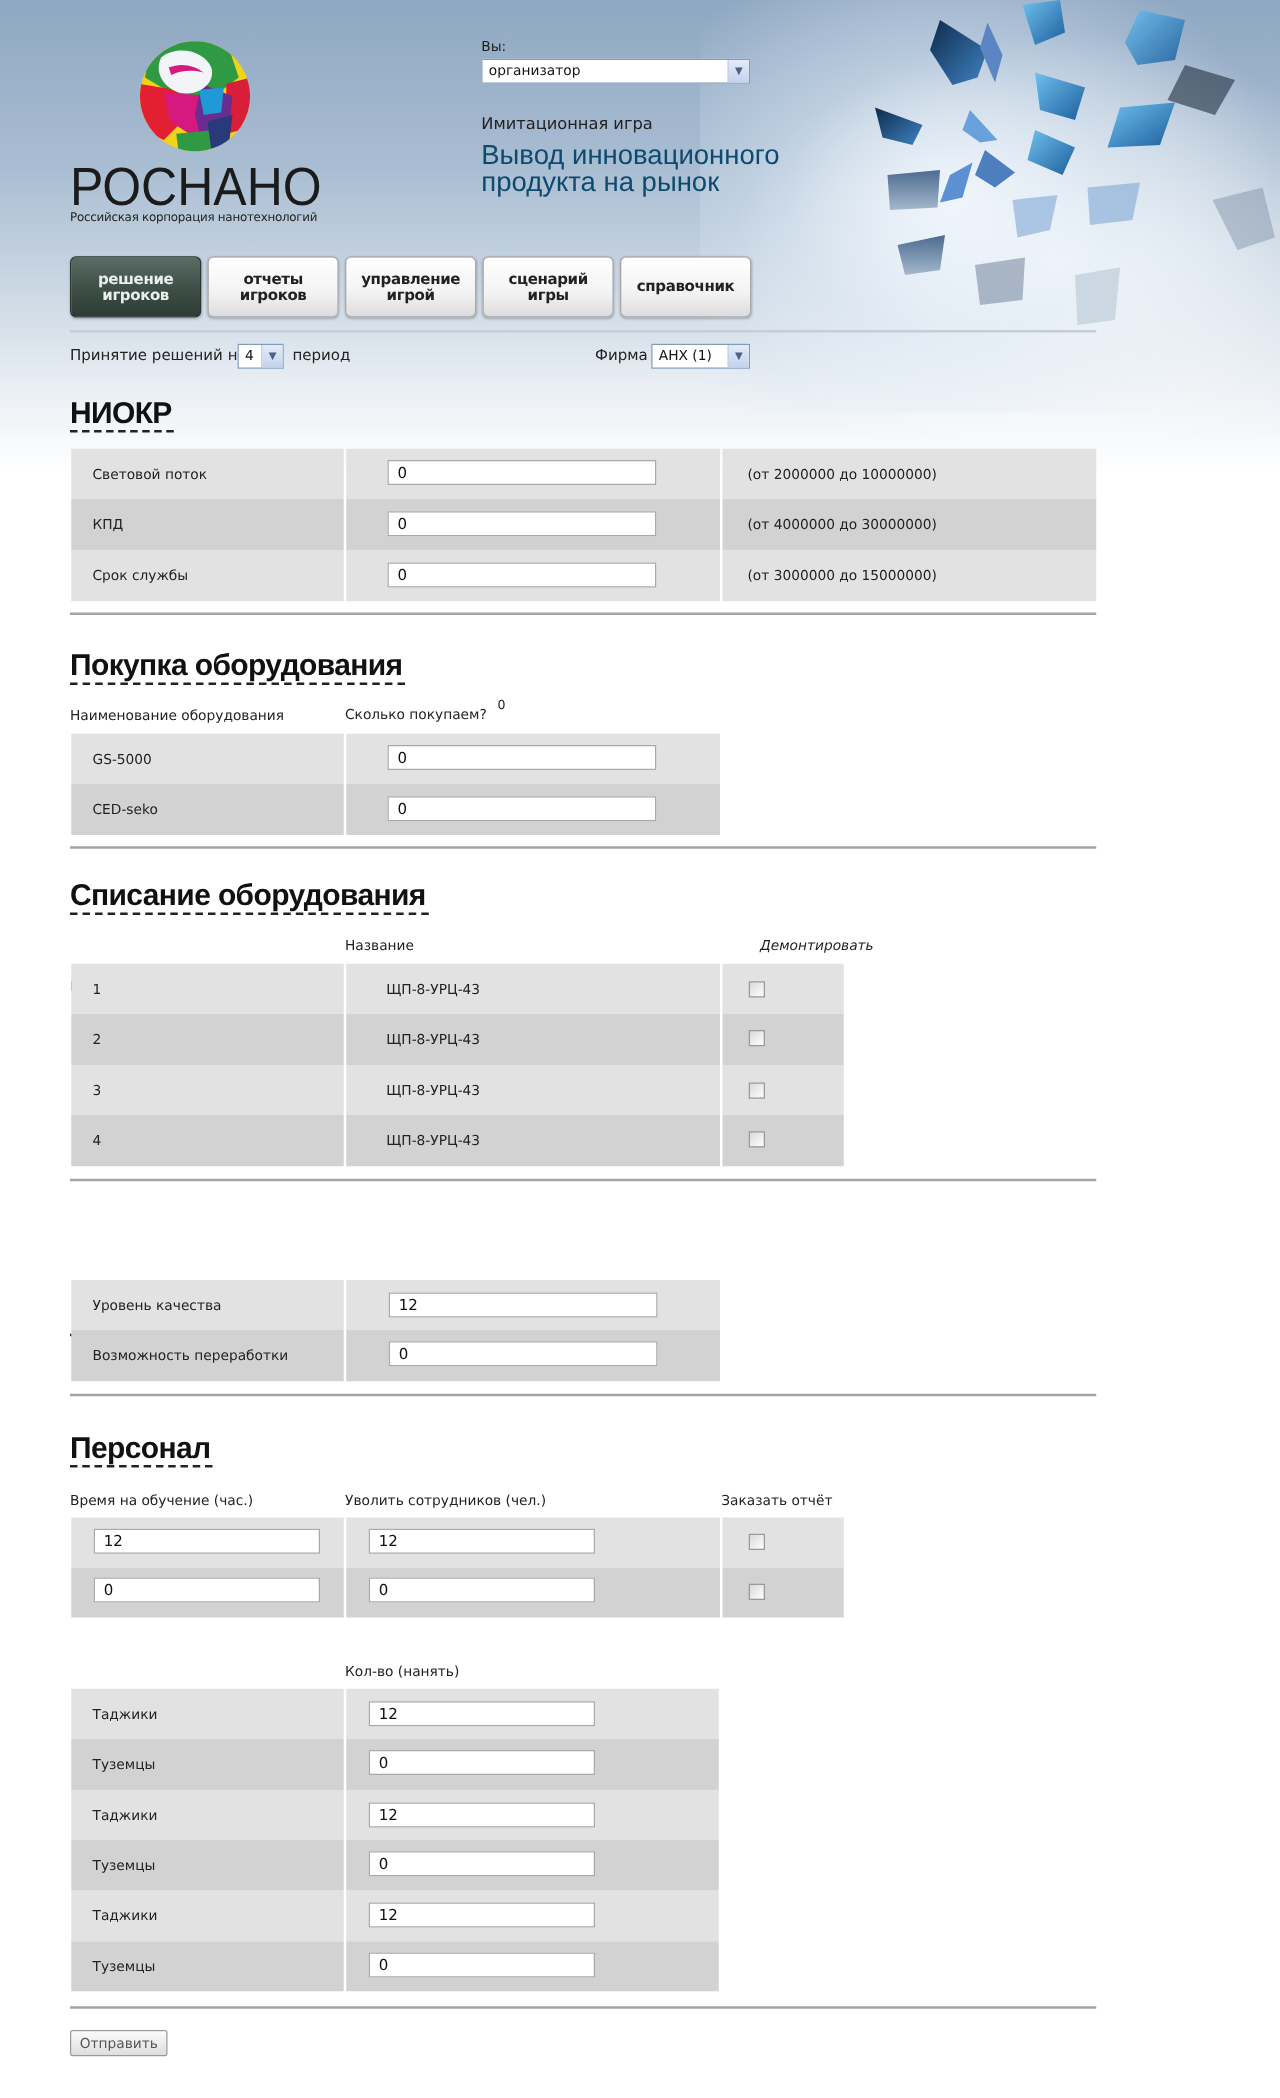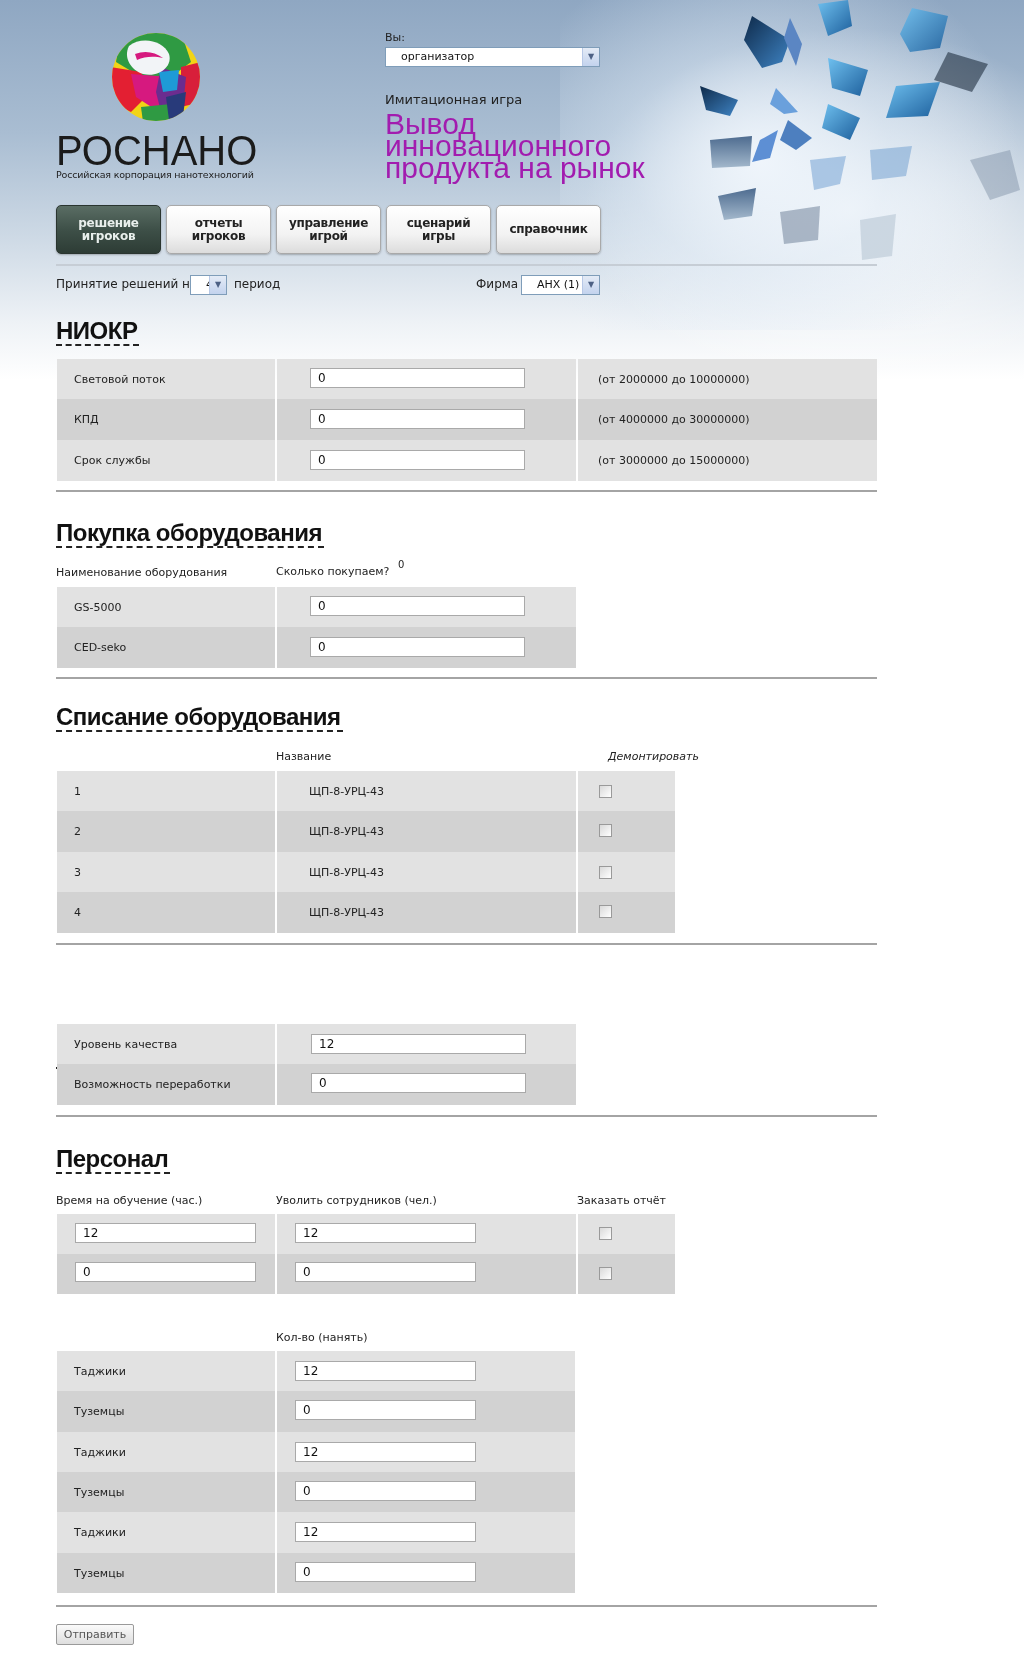--- a/index.html
+++ b/index.html
@@ -27,31 +27,31 @@
   .logo-name {
     position: absolute; left: 0; top: 100px; font-family: "Liberation Sans", sans-serif;
     font-size: 43px; font-weight: normal; letter-spacing: 0px; color: #1b1b1b; line-height: 40px;
     transform: scaleX(0.93); transform-origin: left;
   }
   .logo-sub { position: absolute; left: 0; top: 139px; font-size: 9.5px; color: #222; white-space: nowrap; letter-spacing: -0.2px; }
 
   .you-label { position: absolute; left: 385px; top: 31px; font-size: 11px; color: #222; }
   .select {
     position: absolute; background: #fff; border: 1px solid #7f9db9; height: 20px;
-    font-size: 11px; line-height: 18px; padding-left: 15px; color: #111;
+    font-size: 11px; line-height: 18px; padding-left: 5px; color: #111;
   }
   .select .arrow {
     position: absolute; right: 0; top: 0; width: 17px; height: 18px;
     background: linear-gradient(#e4ebf6, #c3d3ee); border-left: 1px solid #b7c8e6;
     display: flex; align-items: center; justify-content: center; font-size: 8px; color: #4d6185;
   }
   .game-sub { position: absolute; left: 385px; top: 92px; font-size: 13px; color: #222; }
   .game-title {
     position: absolute; left: 385px; top: 113px; width: 260px;
-    font-family: "Liberation Sans", sans-serif; font-size: 30px; line-height: 22px; color: #a21caf;
+    font-family: "Liberation Sans", sans-serif; font-size: 22px; line-height: 22px; color: #0c4a6e;
   }
   .nav { position: absolute; left: 56px; top: 205px; }
   .nav-btn {
     position: absolute; top: 0; width: 105px; height: 49px; border-radius: 5px;
     background: linear-gradient(#ffffff 0%, #f3f3f3 60%, #dcdcdc 100%);
     border: 1px solid #a9a9a9;
     box-shadow: 0 1px 2px rgba(0,0,0,0.25);
     display: flex; align-items: center; justify-content: center; text-align: center;
     font-size: 12px; line-height: 13px; color: #222; font-weight: bold;
     font-family: "DejaVu Sans", sans-serif; letter-spacing: -0.3px;

